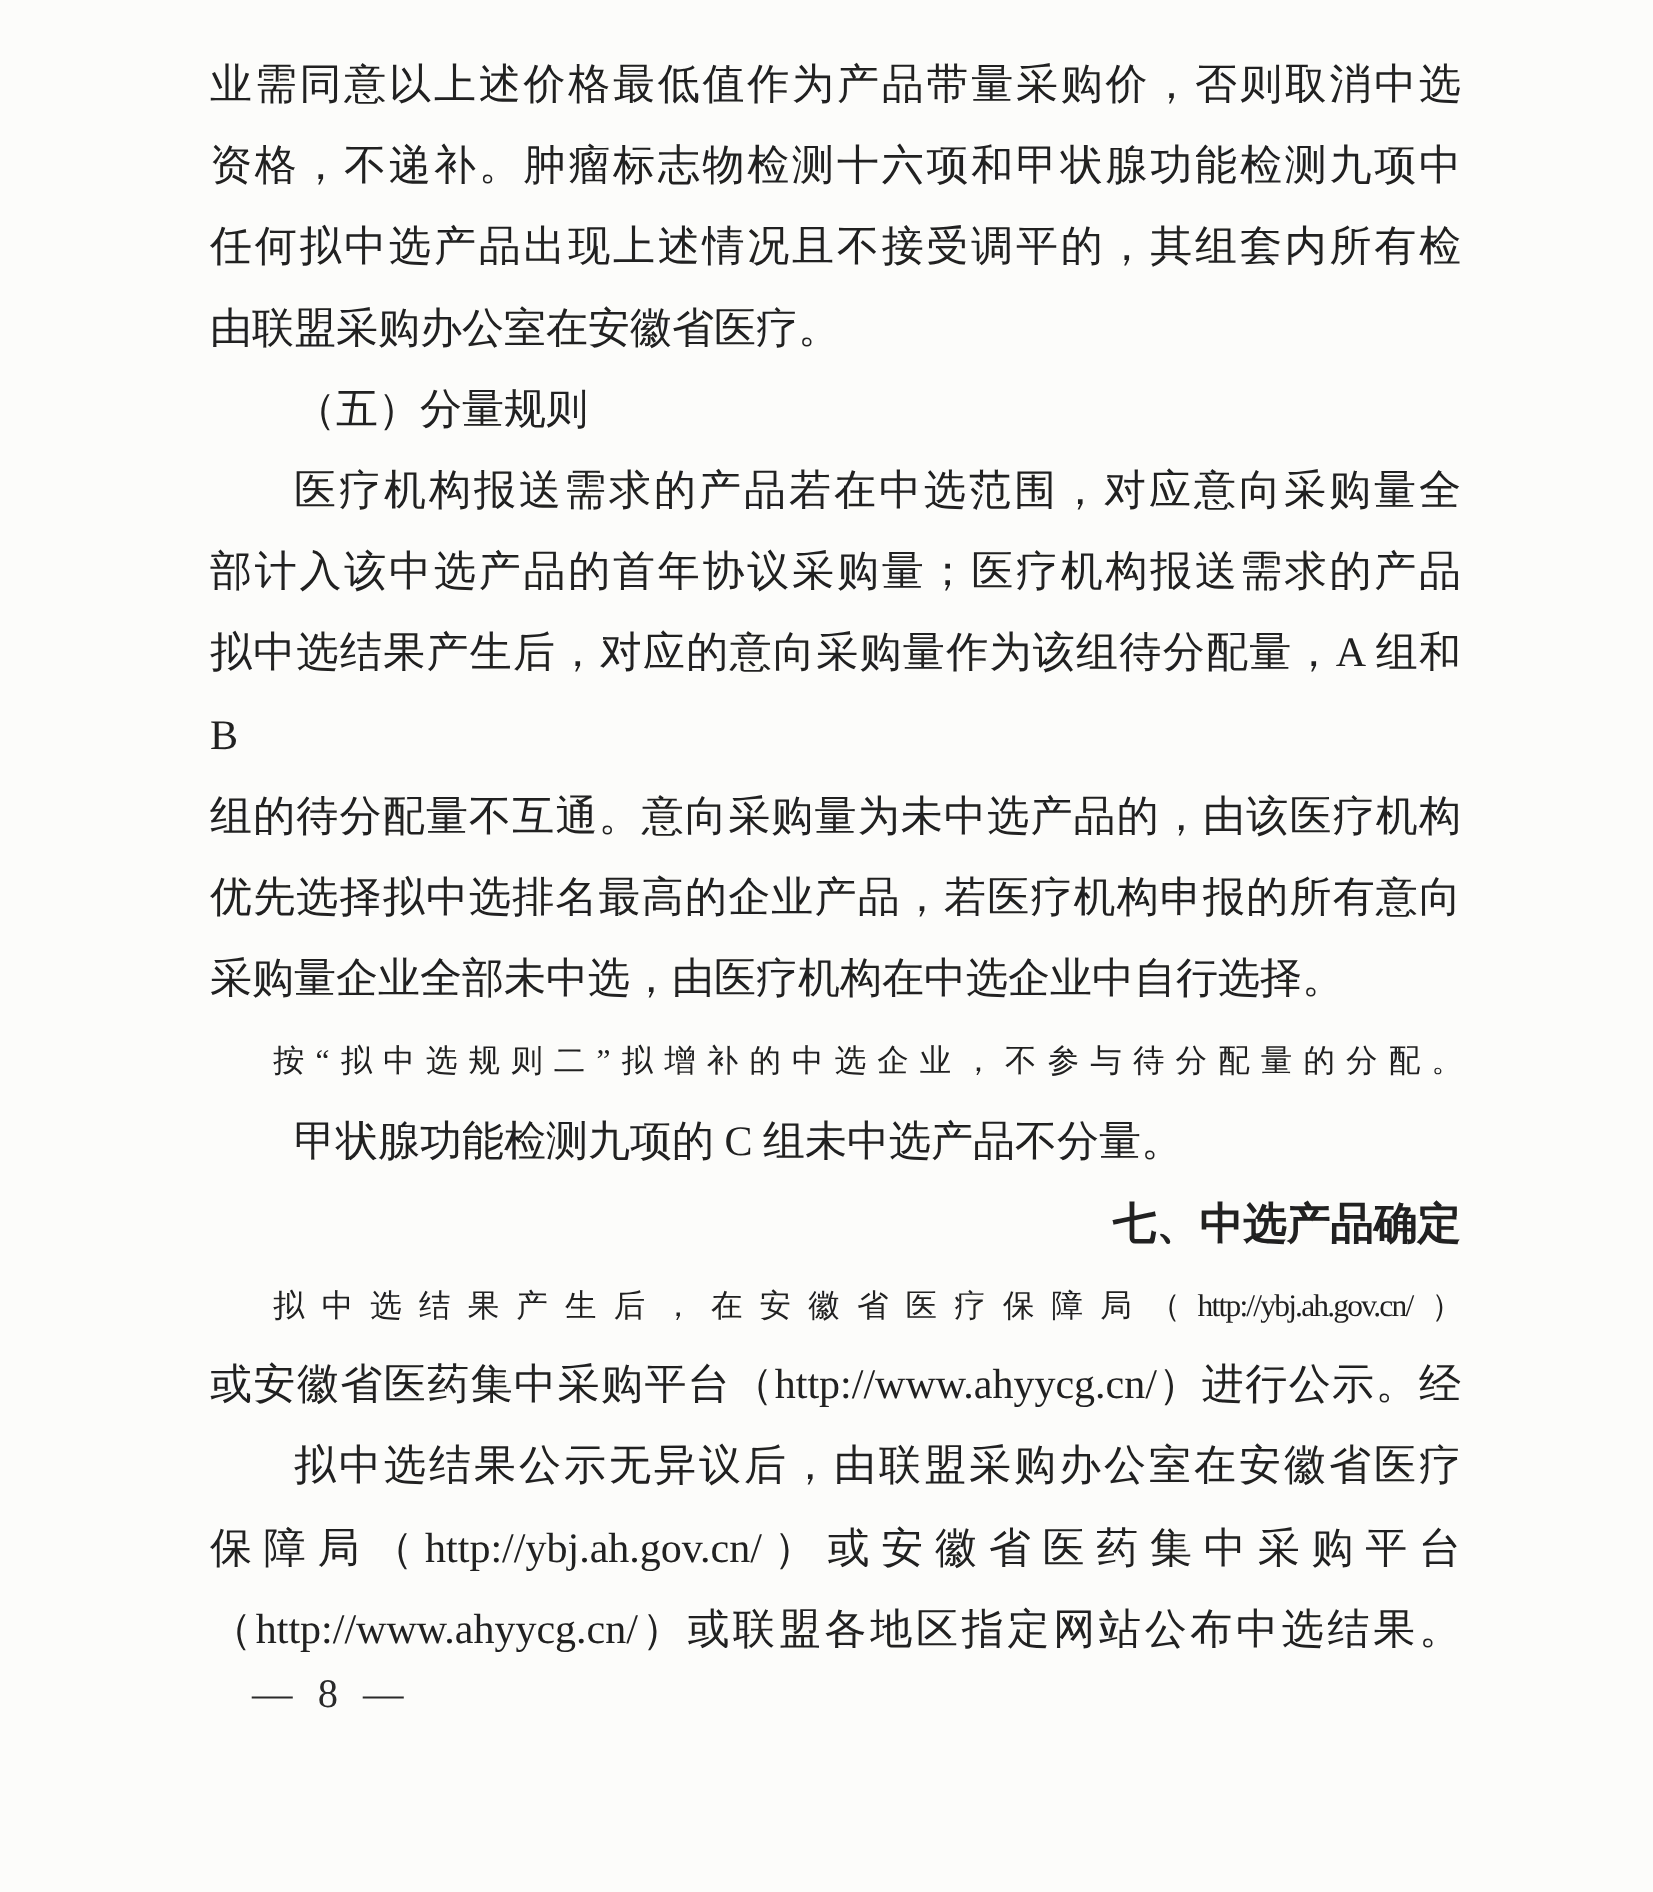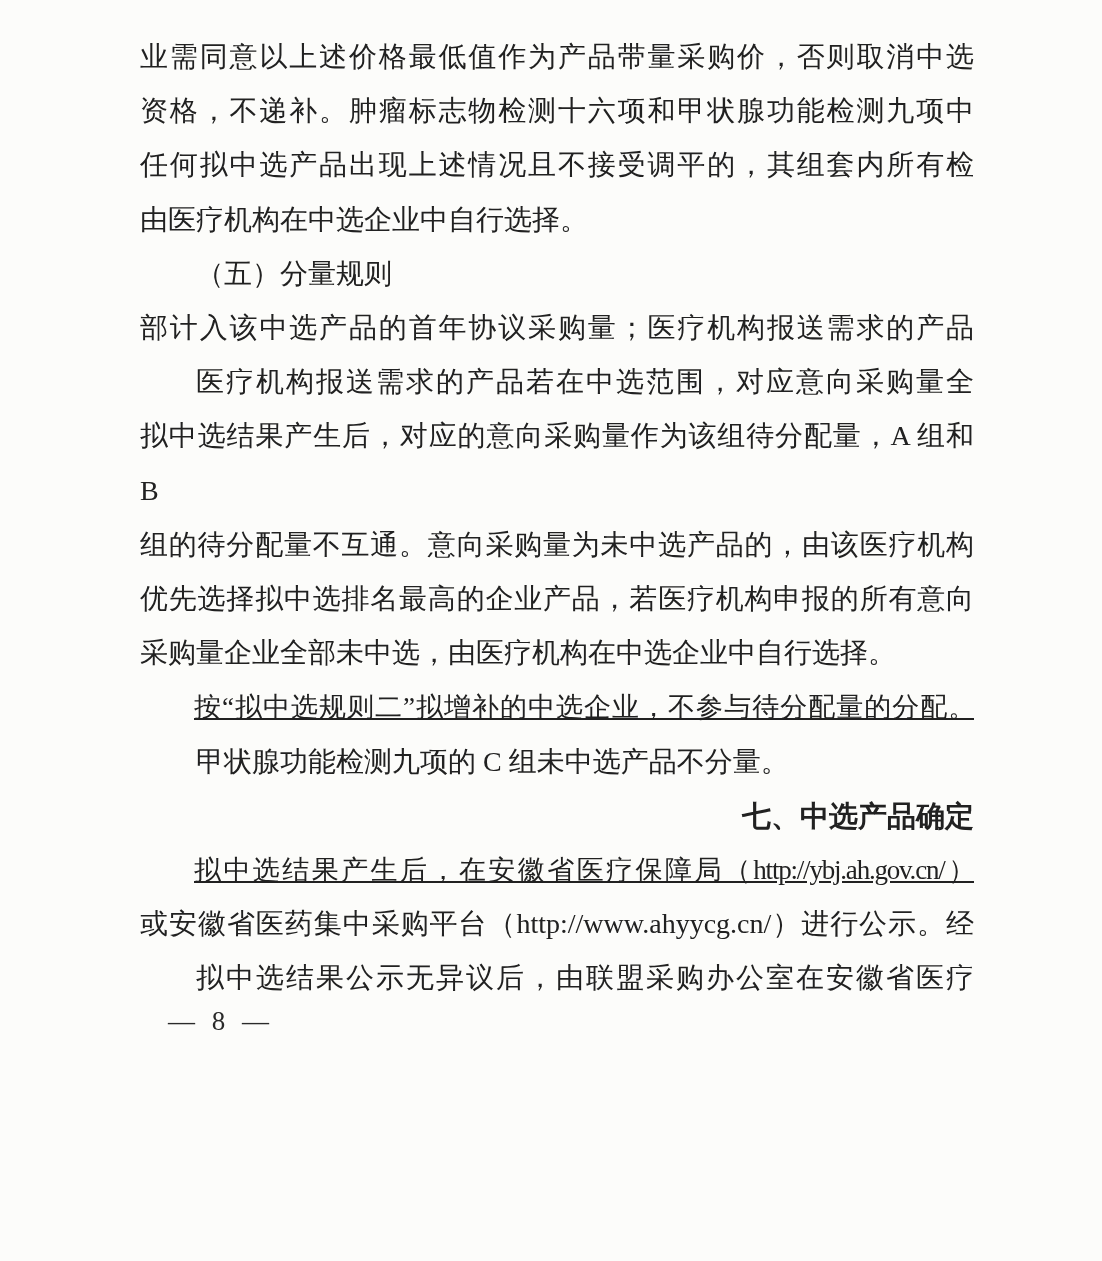--- a/index.html
+++ b/index.html
@@ -32,23 +32,22 @@
   .j {
     text-align: justify;
     text-align-last: justify;
   }
   
   .indent {
     text-indent: 2em;
   }
   
   .tight {
-    font-size: 27px;
+    font-size: 21px;
     letter-spacing: -1.2px;
-    text-decoration: underline;
   }
   
   .heading {
     font-family: "Liberation Sans", sans-serif;
     font-weight: 700;
     font-size: 29px;
     text-align: right;
   }
   
   .sub {
@@ -65,29 +64,31 @@
   }
 </style>
 </head>
 <body>
 
 <div class="page">
   <div class="text-block">
     <div class="line j">业需同意以上述价格最低值作为产品带量采购价，否则取消中选</div>
     <div class="line j">资格，不递补。肿瘤标志物检测十六项和甲状腺功能检测九项中</div>
     <div class="line j">任何拟中选产品出现上述情况且不接受调平的，其组套内所有检</div>
-    <div class="line">由医疗机构在中选企业中自行选择。</div>
+    <div class="line">由联盟采购办公室在安徽省医疗。</div>
     <div class="line sub indent">（五）分量规则</div>
+    <div class="line j indent">医疗机构报送需求的产品若在中选范围，对应意向采购量全</div>
     <div class="line j">部计入该中选产品的首年协议采购量；医疗机构报送需求的产品</div>
-    <div class="line j indent">医疗机构报送需求的产品若在中选范围，对应意向采购量全</div>
     <div class="line j">拟中选结果产生后，对应的意向采购量作为该组待分配量，A 组和 B</div>
     <div class="line j">组的待分配量不互通。意向采购量为未中选产品的，由该医疗机构</div>
     <div class="line j">优先选择拟中选排名最高的企业产品，若医疗机构申报的所有意向</div>
     <div class="line">采购量企业全部未中选，由医疗机构在中选企业中自行选择。</div>
     <div class="line j indent tight">按“拟中选规则二”拟增补的中选企业，不参与待分配量的分配。</div>
     <div class="line indent">甲状腺功能检测九项的 C 组未中选产品不分量。</div>
     <div class="line heading indent">七、中选产品确定</div>
     <div class="line j indent tight">拟中选结果产生后，在安徽省医疗保障局（http://ybj.ah.gov.cn/）</div>
     <div class="line j">或安徽省医药集中采购平台（http://www.ahyycg.cn/）进行公示。经</div>
     <div class="line j indent">拟中选结果公示无异议后，由联盟采购办公室在安徽省医疗</div>
+    <div class="line j">保障局（http://ybj.ah.gov.cn/）或安徽省医药集中采购平台</div>
+    <div class="line j">（http://www.ahyycg.cn/）或联盟各地区指定网站公布中选结果。</div>
     <div class="pagenum">— 8 —</div>
   </div>
 </div>
 
 </body></html>

